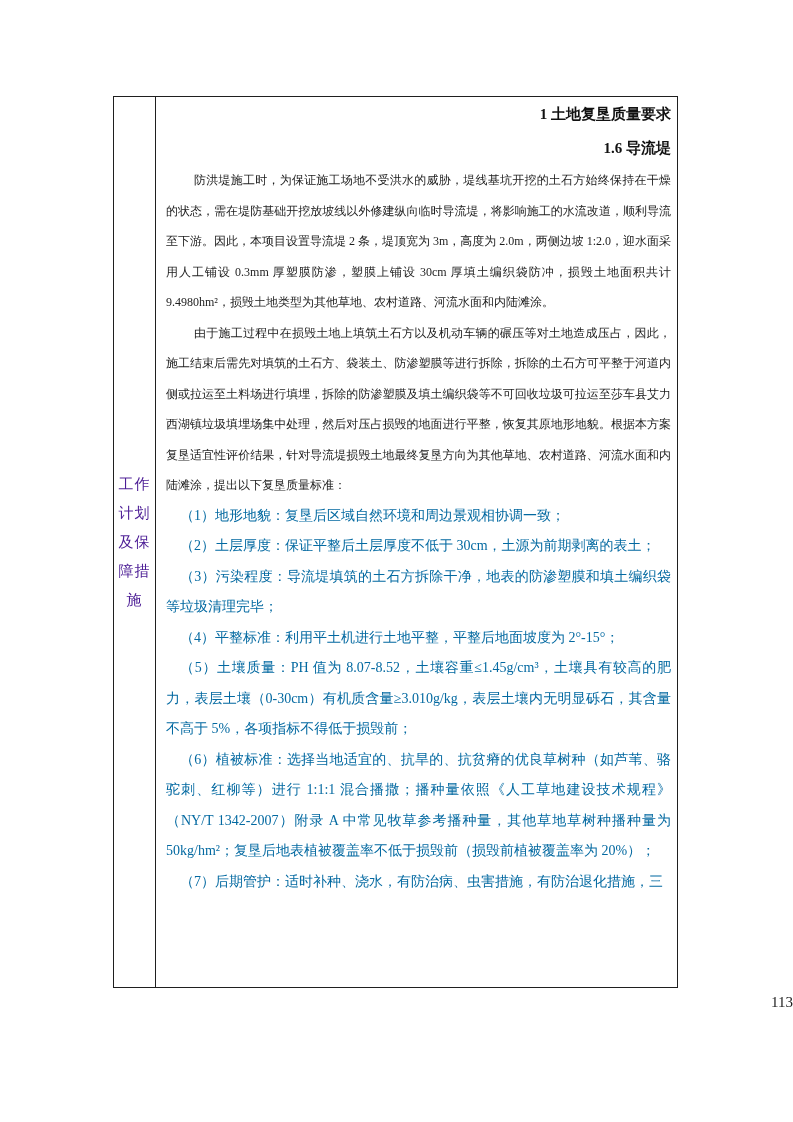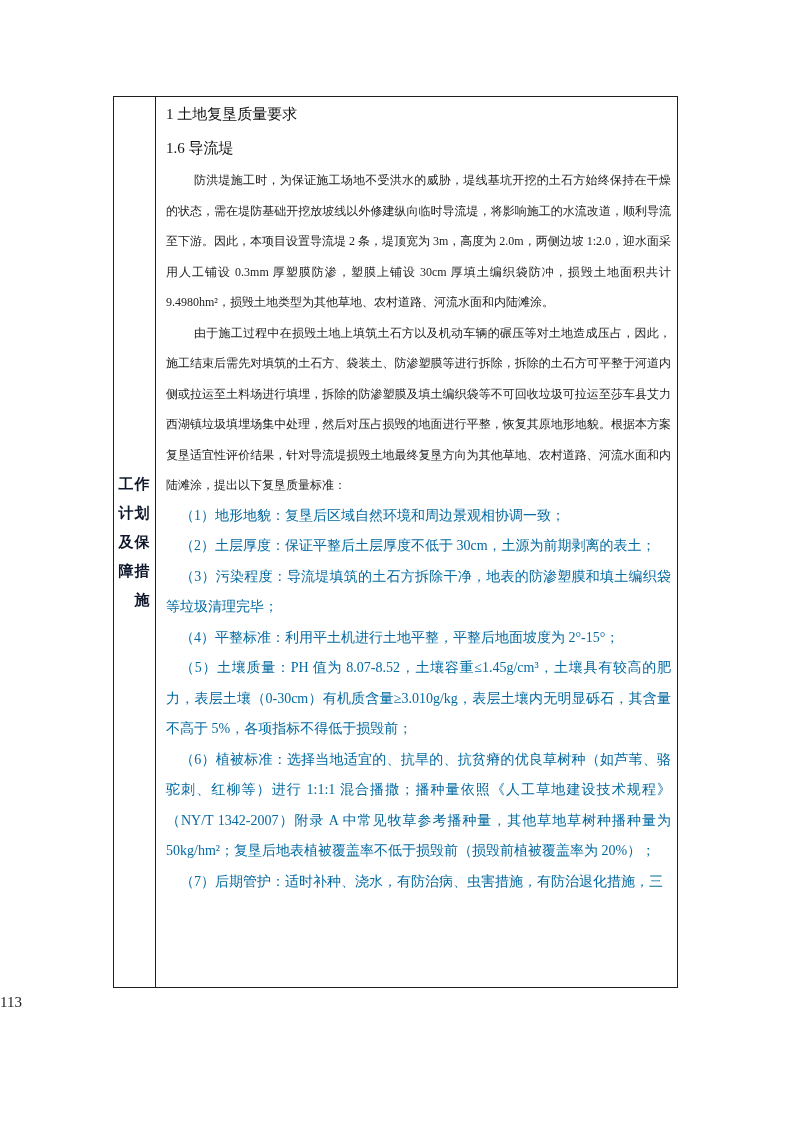--- a/index.html
+++ b/index.html
@@ -32,38 +32,38 @@
     flex: 0 0 42px;
     border-right: 1px solid #1f1f1f;
     box-sizing: border-box;
     display: flex;
     align-items: center;
     justify-content: center;
   }
   .row-header-label {
     width: 32px;
     font-size: 15px;
-    font-weight: bold;
+    font-weight: normal;
     line-height: 29px;
     letter-spacing: 1px;
     word-break: break-all;
-    text-align: right;
-    color: #0f172a;
+    text-align: center;
+    color: #4c1d95;
   }
   .content-cell {
     flex: 1 1 auto;
     box-sizing: border-box;
     padding: 0 6px 0 10px;
     overflow: hidden;
   }
   .h1, .h2 {
     font-size: 15px;
-    font-weight: normal;
+    font-weight: bold;
     line-height: 34px;
-    text-align: left;
+    text-align: right;
     color: #111;
   }
   .para {
     font-size: 12px;
     line-height: 30.5px;
     text-align: justify;
     text-justify: inter-character;
     text-indent: 28px;
     color: #1c1c1c;
   }
@@ -80,21 +80,21 @@
     text-align: justify;
     text-justify: inter-character;
     text-indent: 14px;
     color: #0369a1;
   }
   .page-footer {
     position: absolute;
     left: 0;
     top: 994px;
     width: 793px;
-    text-align: left;
+    text-align: right;
     font-size: 15px;
     color: #1c1c1c;
   }
 </style>
 </head>
 <body>
 
 <div class="page">
 
   <div class="doc-table">

